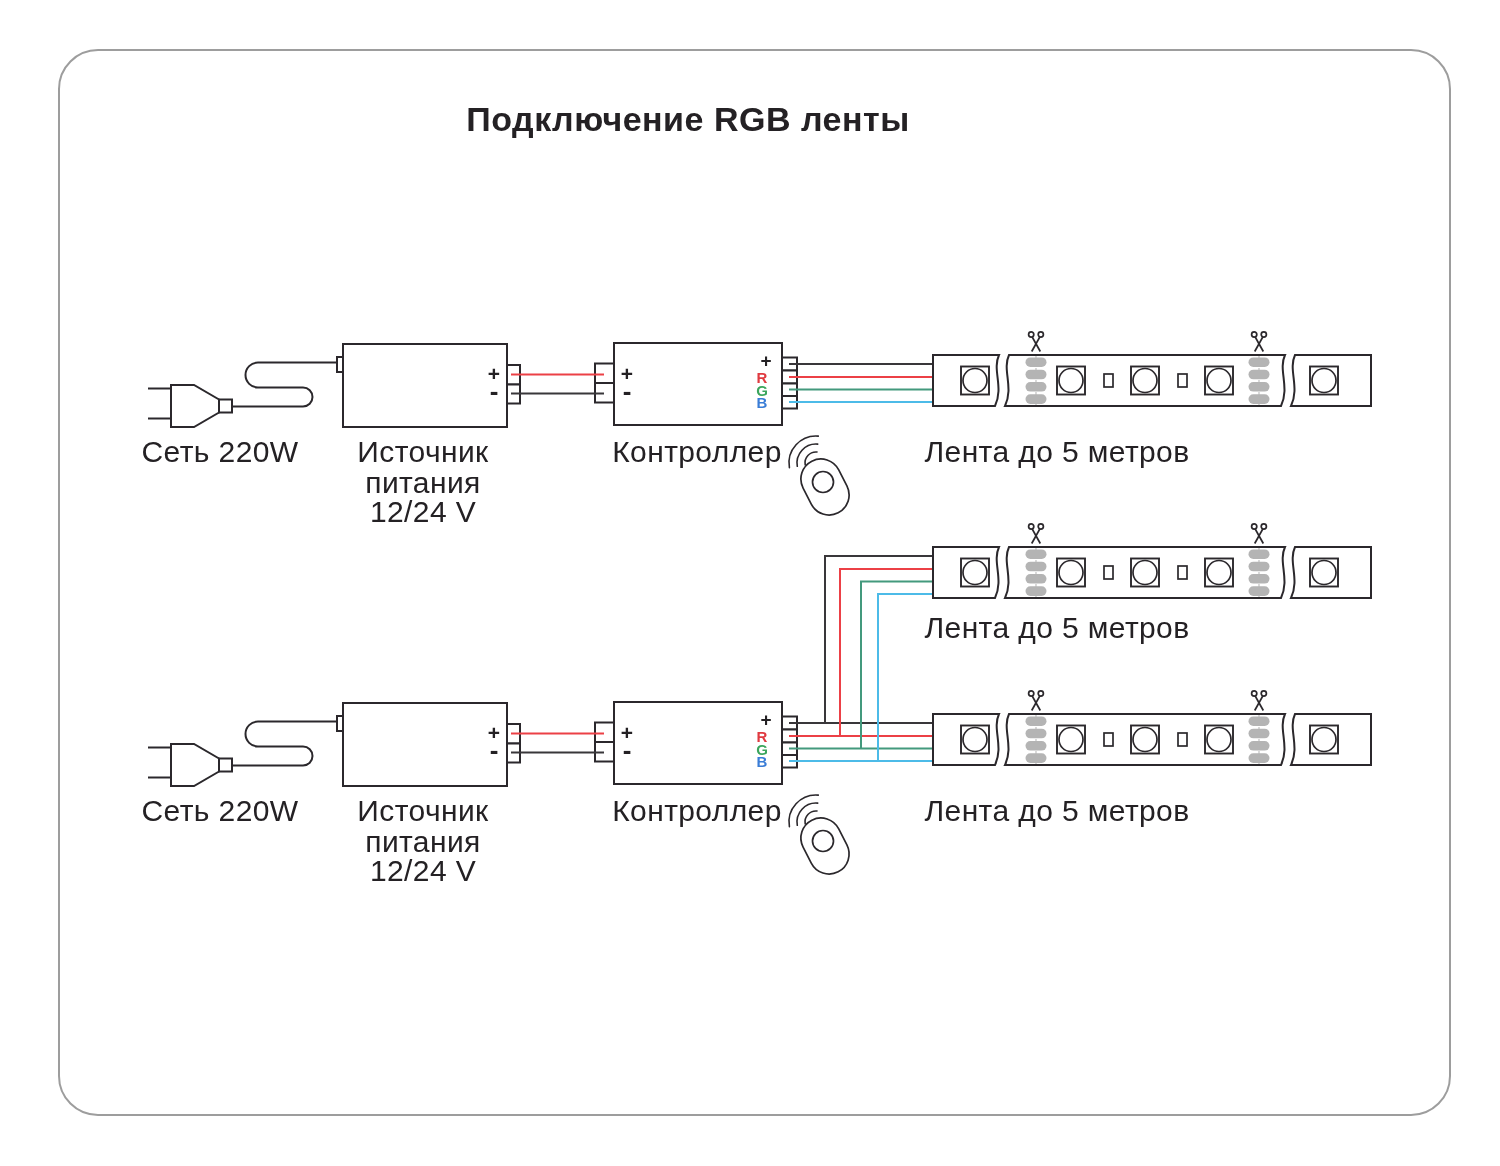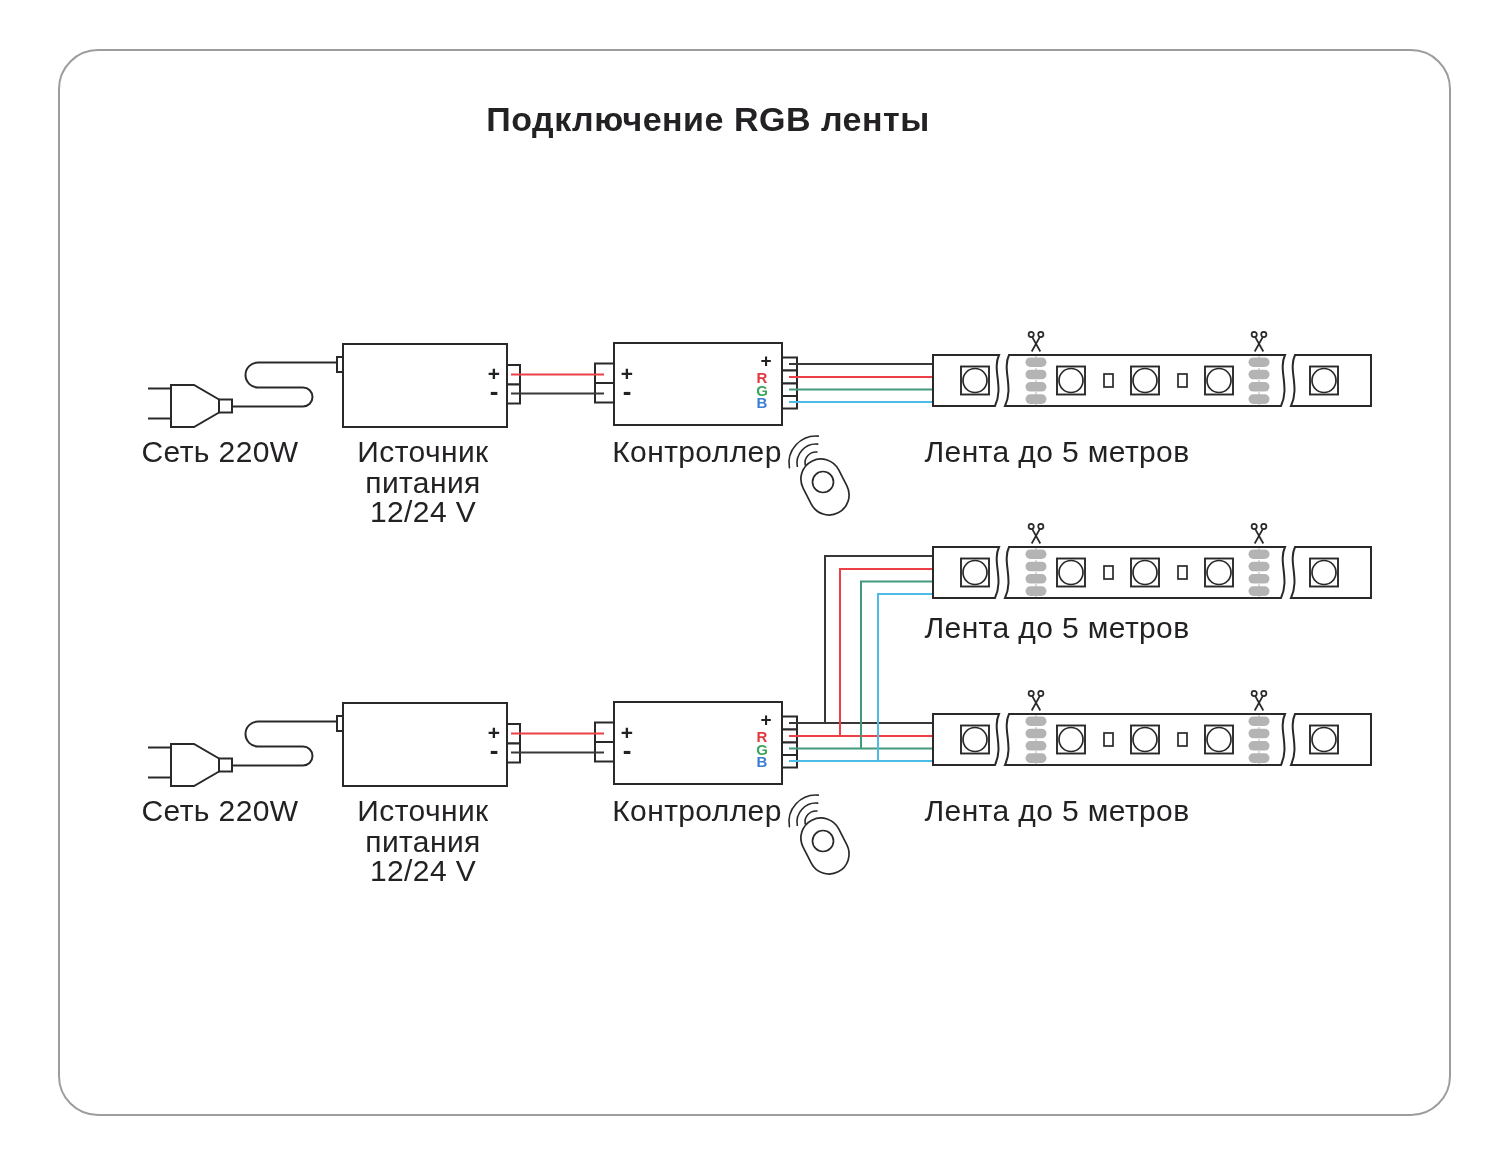--- a/index.html
+++ b/index.html
@@ -14,21 +14,21 @@
   .o2 {fill:#fff;stroke:var(--outline);stroke-width:1.7;}
   .owt{fill:#fff;stroke:var(--outline);stroke-width:1.7;}
   .th {fill:none;stroke:var(--outline);stroke-width:1.6;stroke-linecap:round;}
   .sc {fill:none;stroke:var(--outline);stroke-width:1.7;}
   .pad{fill:var(--pad-gray);}
   .dash{stroke:#c6c6c6;stroke-width:1.3;stroke-dasharray:3 3;fill:none;}
   .wk{stroke:var(--wire-black);stroke-width:2;fill:none;}
   .wr{stroke:var(--wire-red);stroke-width:2;fill:none;}
   .wg{stroke:var(--wire-green);stroke-width:2;fill:none;}
   .wb{stroke:var(--wire-blue);stroke-width:2;fill:none;}
-  .title{position:absolute;left:708px;top:100px;transform:translateX(-50%);
+  .title{position:absolute;left:688px;top:100px;transform:translateX(-50%);
        font-size:34px;font-weight:bold;color:var(--text);white-space:nowrap;letter-spacing:.5px;}
   .lbl{position:absolute;transform:translateX(-50%);font-size:30px;line-height:1;
        color:var(--text);white-space:nowrap;letter-spacing:.4px;}
   .term{position:absolute;transform:translate(-50%,-50%);font-weight:bold;
        color:var(--text);line-height:1;}
   .t-plus{font-size:21px;}
   .t-minus{font-size:26px;}
   .t-sm{font-size:15px;}
   .t-red{color:var(--label-red);}
   .t-green{color:var(--label-green);}

